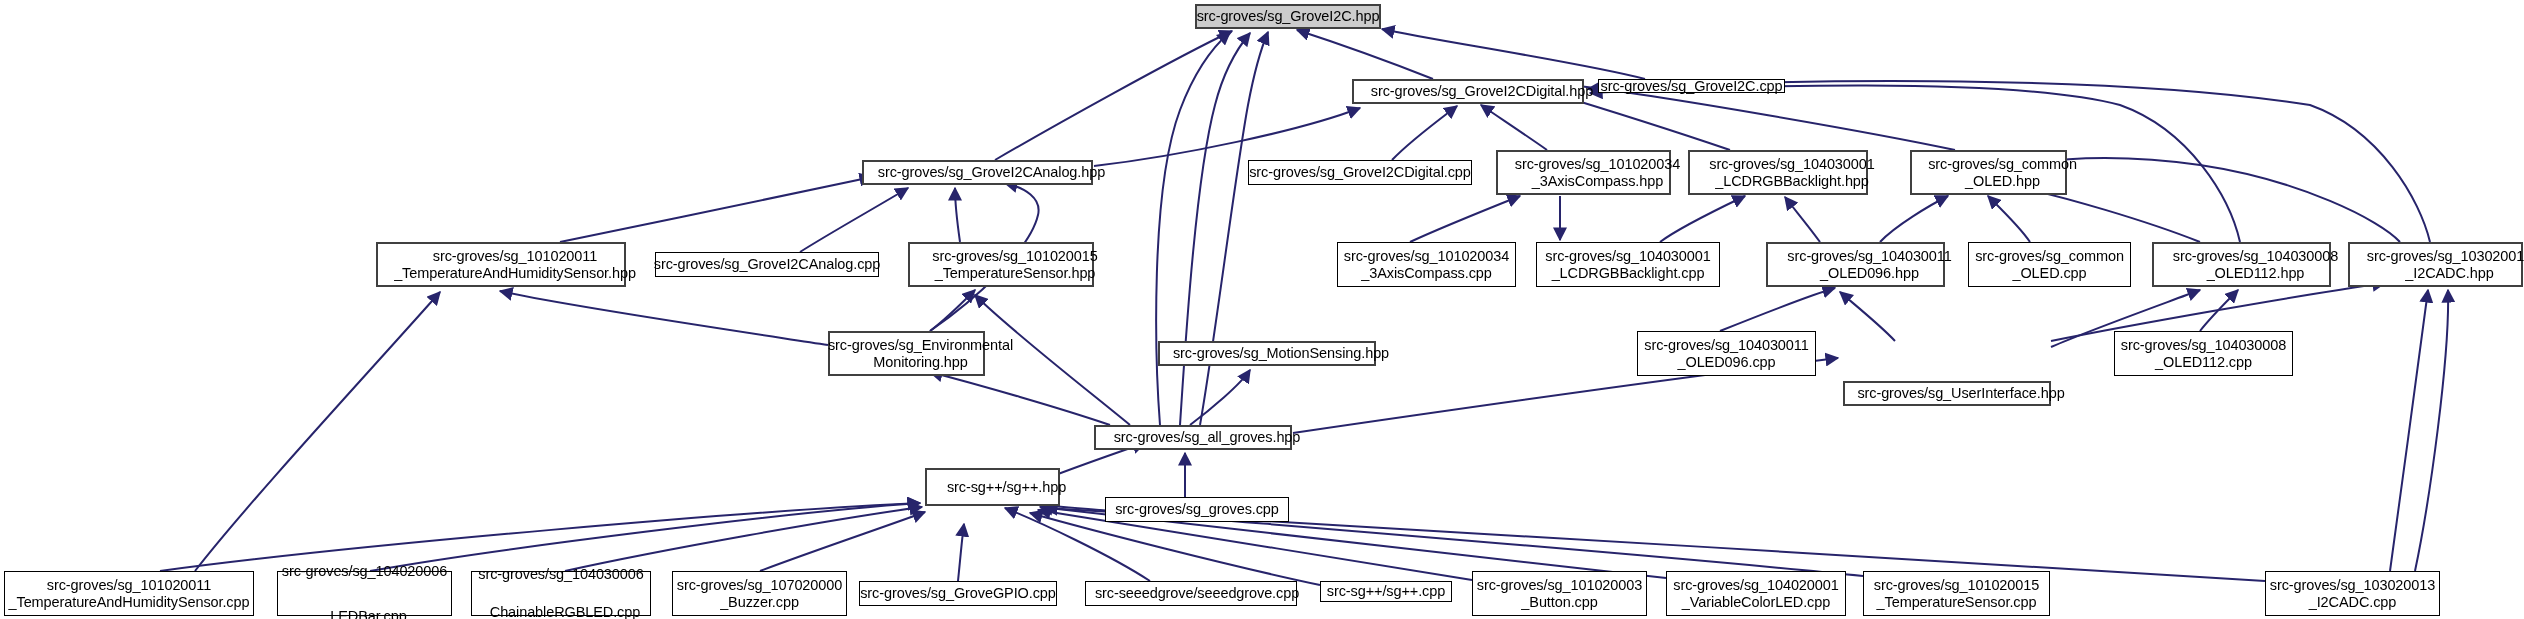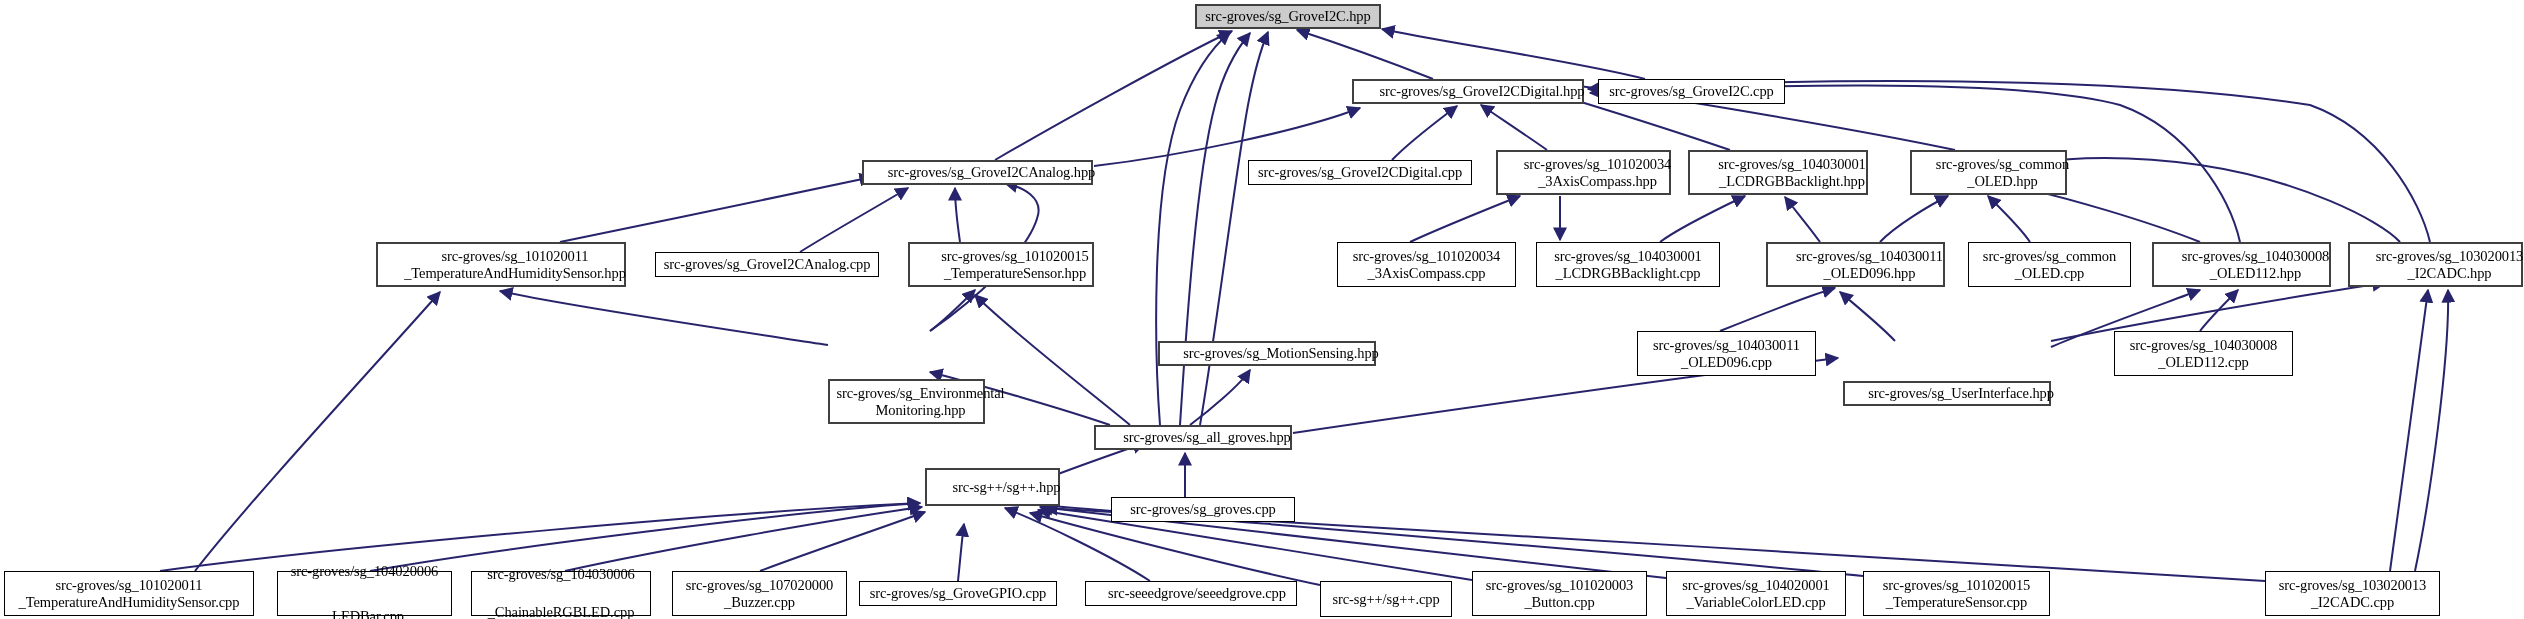--- a/index.html
+++ b/index.html
@@ -6,21 +6,21 @@
   html, body {
     margin: 0;
     padding: 0;
     background: #ffffff;
   }
   #graph-root {
     position: relative;
     width: 2524px;
     height: 619px;
     background: #ffffff;
-    font-family: Liberation Serif, serif;
+    font-family: Liberation Sans, sans-serif;
     overflow: hidden;
   }
   #edge-layer {
     position: absolute;
     left: 0;
     top: 0;
     width: 2524px;
     height: 619px;
   }
   .node {
@@ -119,21 +119,21 @@
       </g>
   </svg>
 
   <div id="node-layer">
       <div class="node root" style="left: 1195px; top: 4px; width: 186px; height: 25px;">
         <span class="ln">src-groves/sg_GroveI2C.hpp</span>
       </div>
       <div class="node thick" style="left: 1352px; top: 79px; width: 232px; height: 25px;">
         <span class="ln">src-groves/sg_GroveI2CDigital.hpp</span>
       </div>
-      <div class="node " style="left: 1598px; top: 79px; width: 187px; height: 25px; justify-content: center;">
+      <div class="node " style="left: 1598px; top: 79px; width: 187px; height: 14px; justify-content: center;">
         <span class="ln">src-groves/sg_GroveI2C.cpp</span>
       </div>
       <div class="node thick" style="left: 862px; top: 160px; width: 231px; height: 25px;">
         <span class="ln">src-groves/sg_GroveI2CAnalog.hpp</span>
       </div>
       <div class="node " style="left: 1248px; top: 160px; width: 224px; height: 25px;">
         <span class="ln">src-groves/sg_GroveI2CDigital.cpp</span>
       </div>
       <div class="node thick" style="left: 1496px; top: 150px; width: 175px; height: 45px;">
         <span class="ln">src-groves/sg_101020034</span>
@@ -175,21 +175,21 @@
         <span class="ln">_OLED.cpp</span>
       </div>
       <div class="node thick" style="left: 2152px; top: 242px; width: 179px; height: 45px;">
         <span class="ln">src-groves/sg_104030008</span>
         <span class="ln">_OLED112.hpp</span>
       </div>
       <div class="node thick" style="left: 2348px; top: 242px; width: 175px; height: 45px;">
         <span class="ln">src-groves/sg_103020013</span>
         <span class="ln">_I2CADC.hpp</span>
       </div>
-      <div class="node thick" style="left: 828px; top: 331px; width: 157px; height: 45px; margin-top: 48px;">
+      <div class="node thick" style="left: 828px; top: 331px; width: 157px; height: 45px;">
         <span class="ln">src-groves/sg_Environmental</span>
         <span class="ln">Monitoring.hpp</span>
       </div>
       <div class="node thick" style="left: 1158px; top: 341px; width: 218px; height: 25px;">
         <span class="ln">src-groves/sg_MotionSensing.hpp</span>
       </div>
       <div class="node " style="left: 1637px; top: 331px; width: 179px; height: 45px;">
         <span class="ln">src-groves/sg_104030011</span>
         <span class="ln">_OLED096.cpp</span>
       </div>
@@ -199,21 +199,21 @@
       <div class="node " style="left: 2114px; top: 331px; width: 179px; height: 45px;">
         <span class="ln">src-groves/sg_104030008</span>
         <span class="ln">_OLED112.cpp</span>
       </div>
       <div class="node thick" style="left: 1094px; top: 425px; width: 198px; height: 25px;">
         <span class="ln">src-groves/sg_all_groves.hpp</span>
       </div>
       <div class="node thick" style="left: 925px; top: 468px; width: 135px; height: 38px;">
         <span class="ln">src-sg++/sg++.hpp</span>
       </div>
-      <div class="node " style="left: 1105px; top: 497px; width: 184px; height: 25px; margin-left: 6px;">
+      <div class="node " style="left: 1105px; top: 497px; width: 184px; height: 25px;">
         <span class="ln">src-groves/sg_groves.cpp</span>
       </div>
       <div class="node " style="left: 4px; top: 571px; width: 250px; height: 45px;">
         <span class="ln">src-groves/sg_101020011</span>
         <span class="ln">_TemperatureAndHumiditySensor.cpp</span>
       </div>
       <div class="node " style="left: 277px; top: 571px; width: 175px; height: 45px; gap: 28px;">
         <span class="ln">src-groves/sg_104020006</span>
         <span class="ln">_LEDBar.cpp</span>
       </div>
@@ -224,21 +224,21 @@
       <div class="node " style="left: 672px; top: 571px; width: 175px; height: 45px;">
         <span class="ln">src-groves/sg_107020000</span>
         <span class="ln">_Buzzer.cpp</span>
       </div>
       <div class="node " style="left: 859px; top: 581px; width: 198px; height: 25px;">
         <span class="ln">src-groves/sg_GroveGPIO.cpp</span>
       </div>
       <div class="node " style="left: 1085px; top: 581px; width: 212px; height: 25px; padding-left: 12px;">
         <span class="ln">src-seeedgrove/seeedgrove.cpp</span>
       </div>
-      <div class="node " style="left: 1320px; top: 581px; width: 132px; height: 36px;">
+      <div class="node " style="left: 1320px; top: 581px; width: 132px; height: 21px;">
         <span class="ln">src-sg++/sg++.cpp</span>
       </div>
       <div class="node " style="left: 1472px; top: 571px; width: 175px; height: 45px; justify-content: center;">
         <span class="ln">src-groves/sg_101020003</span>
         <span class="ln">_Button.cpp</span>
       </div>
       <div class="node " style="left: 1666px; top: 571px; width: 180px; height: 45px;">
         <span class="ln">src-groves/sg_104020001</span>
         <span class="ln">_VariableColorLED.cpp</span>
       </div>

